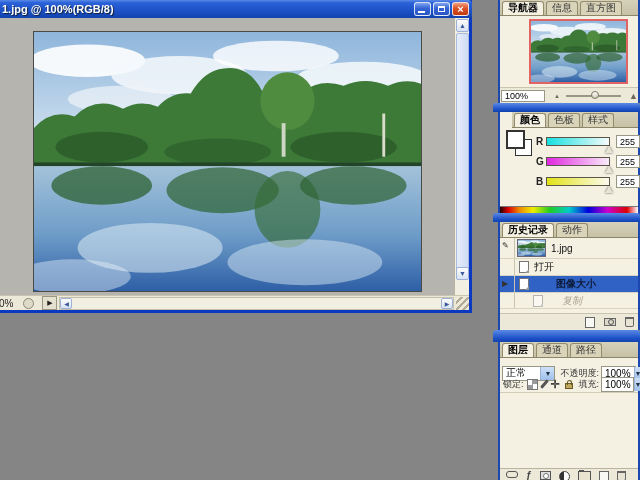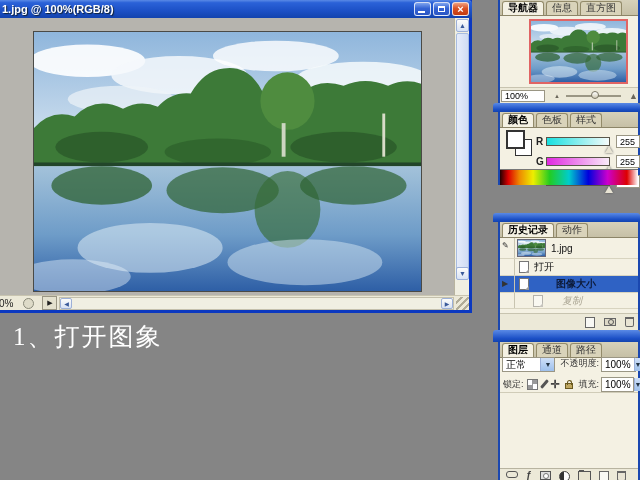--- a/index.html
+++ b/index.html
@@ -107,21 +107,21 @@
     border-left:4px solid transparent;border-bottom:4px solid #999;}
   .src-mark{position:absolute;left:2px;top:3px;font-size:8px;color:#333;}
   .hist-bottom{position:absolute;left:0;bottom:0;width:100%;height:17px;background:#ece9d8;border-top:1px solid #c8c4b0;
     display:flex;align-items:center;justify-content:flex-end;gap:9px;padding-right:4px;box-sizing:border-box;}
   .i-newdoc{width:10px;height:11px;background:#f8f8f4;border:1px solid #666;box-sizing:border-box;}
   .i-camera{width:12px;height:8px;background:#ddd9c8;border:1px solid #666;position:relative;box-sizing:border-box;}
   .i-camera::after{content:"";position:absolute;left:3px;top:0px;width:4px;height:4px;border:1px solid #555;border-radius:50%;}
   .i-trash{width:9px;height:10px;border:1px solid #666;border-top:2px solid #666;border-radius:0 0 2px 2px;box-sizing:border-box;background:#e8e4d4;}
 
   
-  .lay-row1{position:absolute;left:0;top:15px;width:100%;height:18px;display:flex;align-items:flex-start;padding:0 2px;box-sizing:border-box;}
+  .lay-row1{position:absolute;left:0;top:15px;width:100%;height:18px;display:flex;align-items:center;padding:16px 2px;box-sizing:border-box;}
   .combo{display:flex;align-items:center;height:15px;border:1px solid #9a9684;background:#fff;box-sizing:border-box;}
   .combo .txt{font-size:10px;padding:0 3px;flex:1;white-space:nowrap;}
   .combo .drop{width:13px;height:13px;background:linear-gradient(180deg,#cfe0f8,#9ec0ec);border-left:1px solid #9cb0d8;
     font-size:7px;line-height:13px;text-align:center;color:#234;}
   .mode-combo{width:58px;}
   .opac-label{font-size:9px;color:#333;margin-left:5px;white-space:nowrap;}
   .opac-box{width:35px;margin-left:2px;}
   .lay-row2{position:absolute;left:0;top:34px;width:100%;height:17px;display:flex;align-items:center;padding:0 3px;
     box-sizing:border-box;border-bottom:1px solid #d0ccb8;}
   .lock-label{font-size:9px;color:#333;margin-right:3px;white-space:nowrap;}
@@ -234,21 +234,20 @@
       <span class="circ-icon"></span>
       <span class="status-pop">▶</span>
       <span class="hscroll">
         <span class="arrow left">◀</span>
         <span class="arrow right">▶</span>
       </span>
       <span class="corner-grip"></span>
     </div>
   </div>
 
-  <div class="caption">1、打开图象</div>
 
   <div class="panels">
 
     <div class="panel" style="top:0;height:103px;">
       <div class="tabs">
         <span class="tab active">导航器</span>
         <span class="tab">信息</span>
         <span class="tab">直方图</span>
       </div>
       <div class="nav-thumb">
@@ -260,21 +259,21 @@
         <span class="nav-zoom-field">100%</span>
         <span class="tri small">▲</span>
         <span class="nav-slider">
           <span class="knob"></span>
         </span>
         <span class="tri big">▲</span>
       </div>
     </div>
     <div class="strip" style="top:103px;"></div>
 
-    <div class="panel" style="top:112px;height:73px;">
+    <div class="panel" style="top:112px;height:110px;padding-left:12px;">
       <div class="tabs">
         <span class="tab active">颜色</span>
         <span class="tab">色板</span>
         <span class="tab">样式</span>
       </div>
       <span class="swatch-fg"></span>
       <span class="swatch-bg"></span>
       <div class="chan-row" style="top:21px;">
         <span class="chan-label">R</span>
         <span class="chan-bar bar-r">

